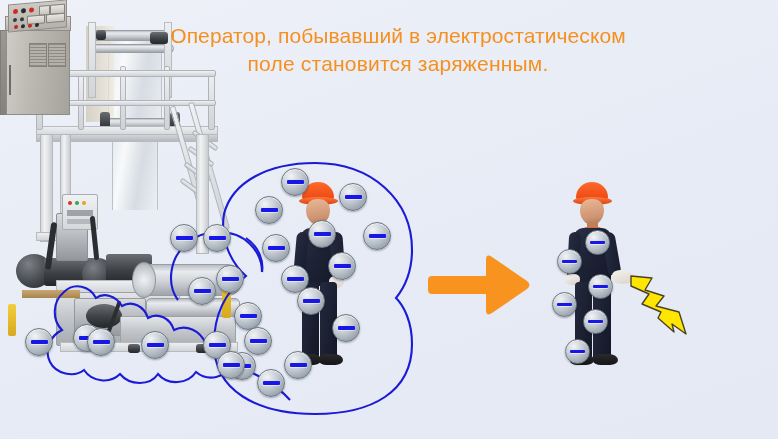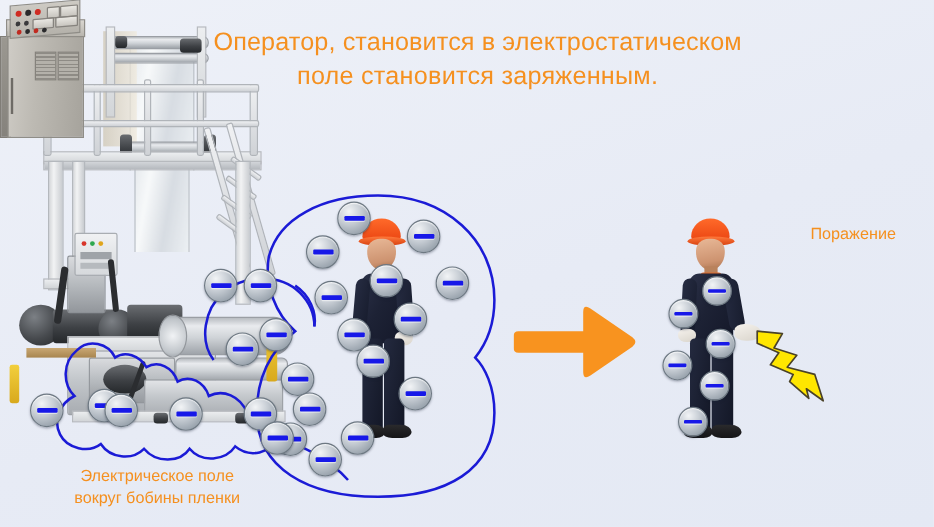--- a/index.html
+++ b/index.html
@@ -465,26 +465,21 @@
     </svg>
   </div>
 
   <div id="bolt">
     <svg width="72" height="68" viewBox="0 0 72 68">
       <path d="M3,4 L24,6 L17,18 L36,24 L28,34 L51,40 L58,62 L44,52 L46,60 L30,46 L33,40 L14,32 L21,22 L3,14 Z" fill="#ffe600" stroke="#4a4228" stroke-width="1.4" stroke-linejoin="round"></path>
     </svg>
   </div>
 
   <div class="title">
-    <span class="title-line">Оператор, становится в электростатическом</span>
+    <span class="title-line">Оператор, побывавший в электростатическом</span>
     <span class="title-line l2">поле становится заряженным.</span>
   </div>
 
-  <div class="caption-left">
-    <span class="cap-line">Электрическое поле</span>
-    <span class="cap-line">вокруг бобины пленки</span>
-  </div>
 
   <div class="caption-right">
-    <span class="cap-line">Поражение</span>
   </div>
 
 </div>
 
 </body></html>

